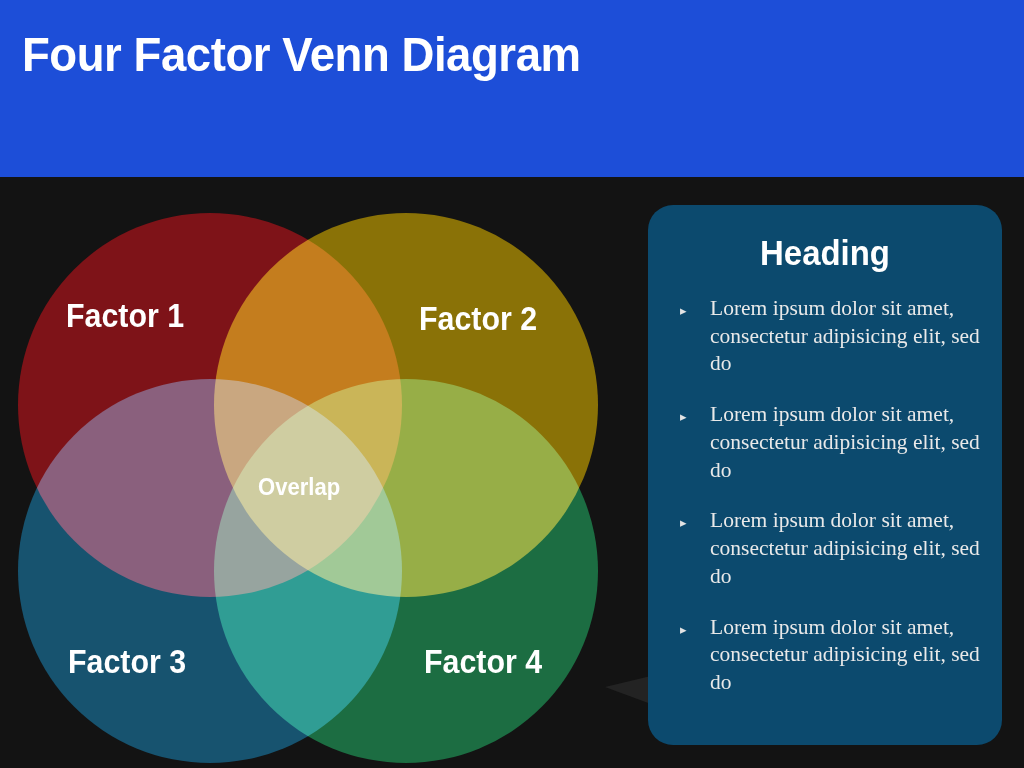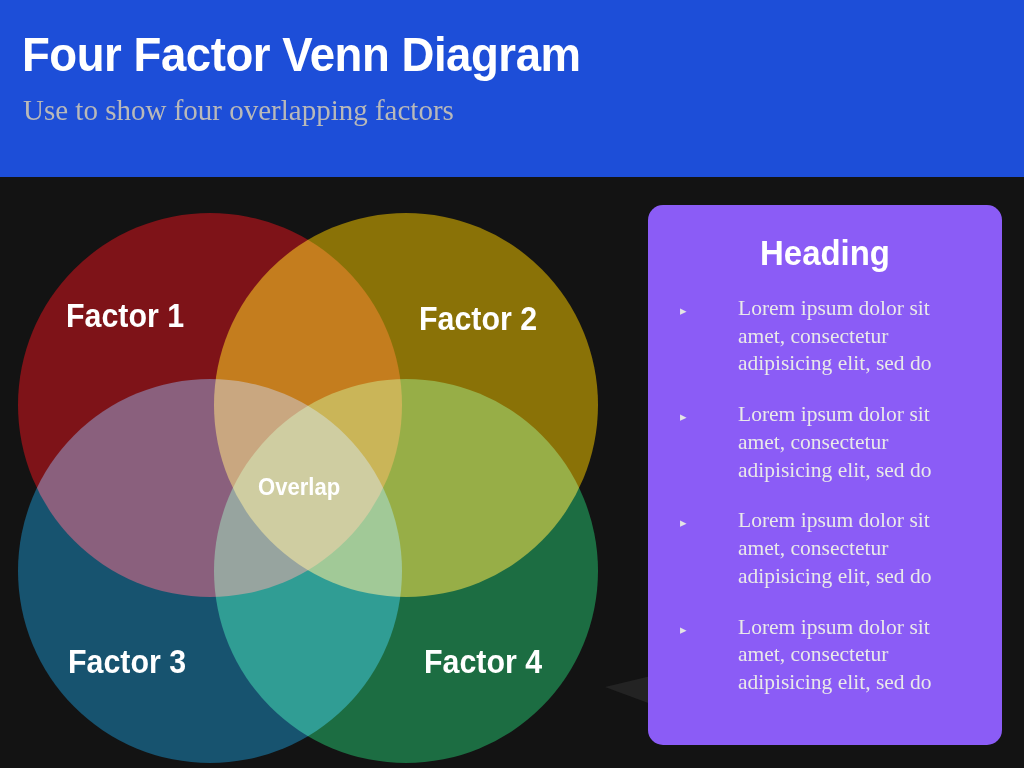--- a/index.html
+++ b/index.html
@@ -100,22 +100,22 @@
   .lbl-f4 { left: 424px; top: 451px; font-size: 33px; transform-origin: left center; }
   .lbl-overlap { left: 258px; top: 281px; font-size: 24px; transform-origin: left center; }
 
   
   .panel {
     position: absolute;
     left: 648px;
     top: 205px;
     width: 354px;
     height: 540px;
-    background: #8b5cf6;
-    border-radius: 15px;
+    background: #0c4a6e;
+    border-radius: 25px;
   }
   .panel-tail {
     position: absolute;
     left: 605px;
     top: 676px;
     width: 0;
     height: 0;
     border-top: 11px solid transparent;
     border-bottom: 17px solid transparent;
     border-right: 46px solid #232323;
@@ -152,31 +152,29 @@
     color: #e4e4e4;
     font-size: 13px;
     line-height: 1;
   }
   .bullet-text {
     flex: 1 1 auto;
     font-family: "Liberation Serif", serif;
     font-size: 21.5px;
     line-height: 1.29;
     color: #e9e9e9;
-    margin-left: 28px;
   }
 </style>
 </head>
 <body>
 
 <div id="slide">
 
   <div class="header-band">
     <div class="slide-title">Four Factor Venn Diagram</div>
-    <div class="slide-subtitle">Use to show four overlapping factors</div>
   </div>
 
   <div class="venn">
     <div class="venn-stack">
       <div class="circle c1" style="background: rgb(126, 19, 24);"></div>
       <div class="circle c2" style="background: rgb(138, 114, 7);"></div>
       <div class="circle c3" style="background: rgb(23, 83, 111);"></div>
       <div class="circle c4" style="background: rgb(28, 109, 66);"></div>
     </div>
     <div class="venn-label lbl-f1">Factor 1</div>

